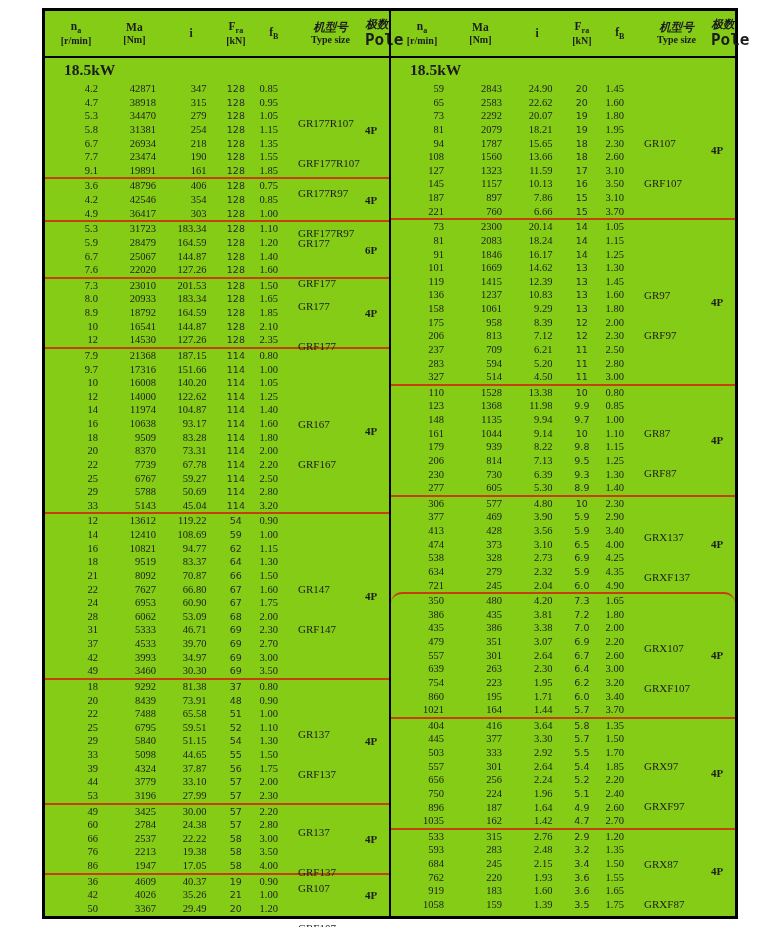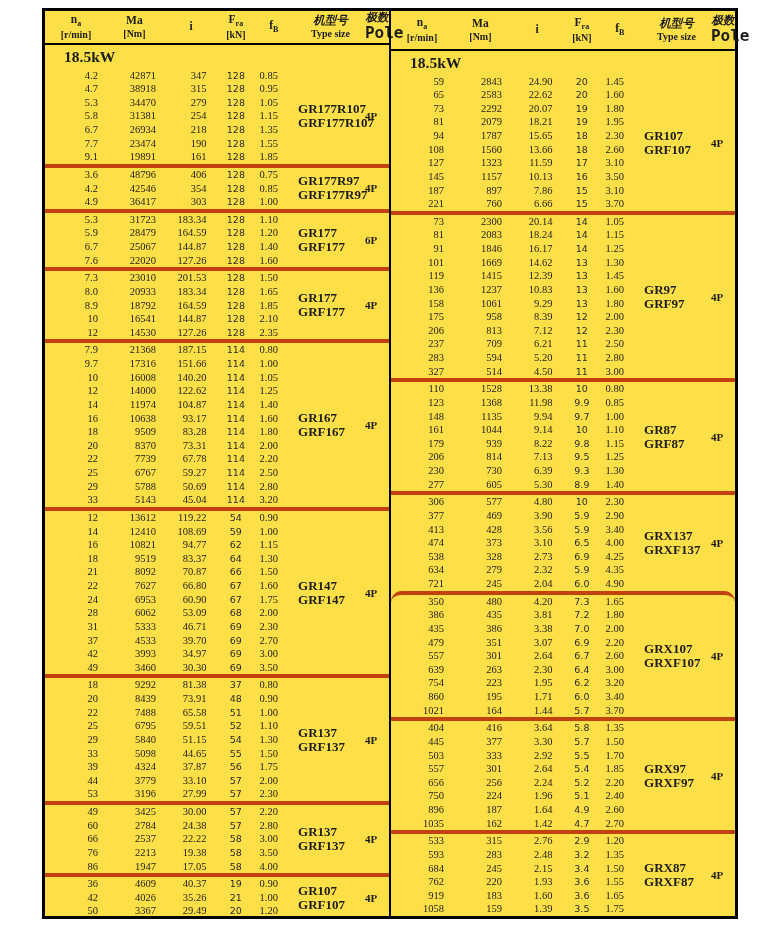--- a/index.html
+++ b/index.html
@@ -10,21 +10,21 @@
     font-family:"Liberation Serif","DejaVu Serif",serif;
     color:#1c1c1c;
     overflow:hidden;
   }
   .frame{
     position:absolute;left:42px;top:8px;
     width:696px;height:911px;
     border:3px solid #000;
     box-sizing:border-box;
     display:flex;
-    background:#fde047;
+    background:#84cc16;
   }
   .half{
     flex:1 1 50%;
     min-width:0;
     display:flex;
     flex-direction:column;
     --rh:13.63px;
     --cols:18% 16% 17% 9% 13% 20% 7%;
   }
   .half + .half{border-left:2px solid #000;}
@@ -50,21 +50,21 @@
     font-size:15.5px;font-weight:bold;
     padding-left:19px;
   }
 
   
   .groups{flex:1 1 auto;}
   .group{
     display:grid;
     grid-template-columns:var(--cols);
   }
-  .group + .group{border-top:4px solid #c2410c;}
+  .group + .group{border-top:2px solid #c2410c;}
   .cell{
     font-size:10.5px;
     line-height:var(--rh);
     height:var(--rh);
     white-space:nowrap;
     overflow:visible;
   }
   .c-na{grid-column:1;text-align:right;padding-right:9px;}
   .c-ma{grid-column:2;text-align:right;padding-right:6px;}
   .c-i {grid-column:3;text-align:right;padding-right:14px;}
@@ -73,21 +73,21 @@
     font-family:"DejaVu Sans","Liberation Sans",sans-serif;
     font-size:9.5px;color:#2a2a2a;
   }
   .c-fb{grid-column:5;text-align:center;padding-right:10px;}
   .type{
     grid-column:6;grid-row:1 / -1;
     align-self:center;
     padding-left:2px;
   }
   .tline{
-    font-weight:bold;font-size:13px;line-height:14px;white-space:nowrap;
+    font-weight:normal;font-size:11px;line-height:14px;white-space:nowrap;margin-top:26px;
   }
   .pole{
     grid-column:7;grid-row:1 / -1;
     align-self:center;justify-self:start;
     font-weight:bold;font-size:11px;white-space:nowrap;
   }
 </style>
 </head>
 <body>
 

